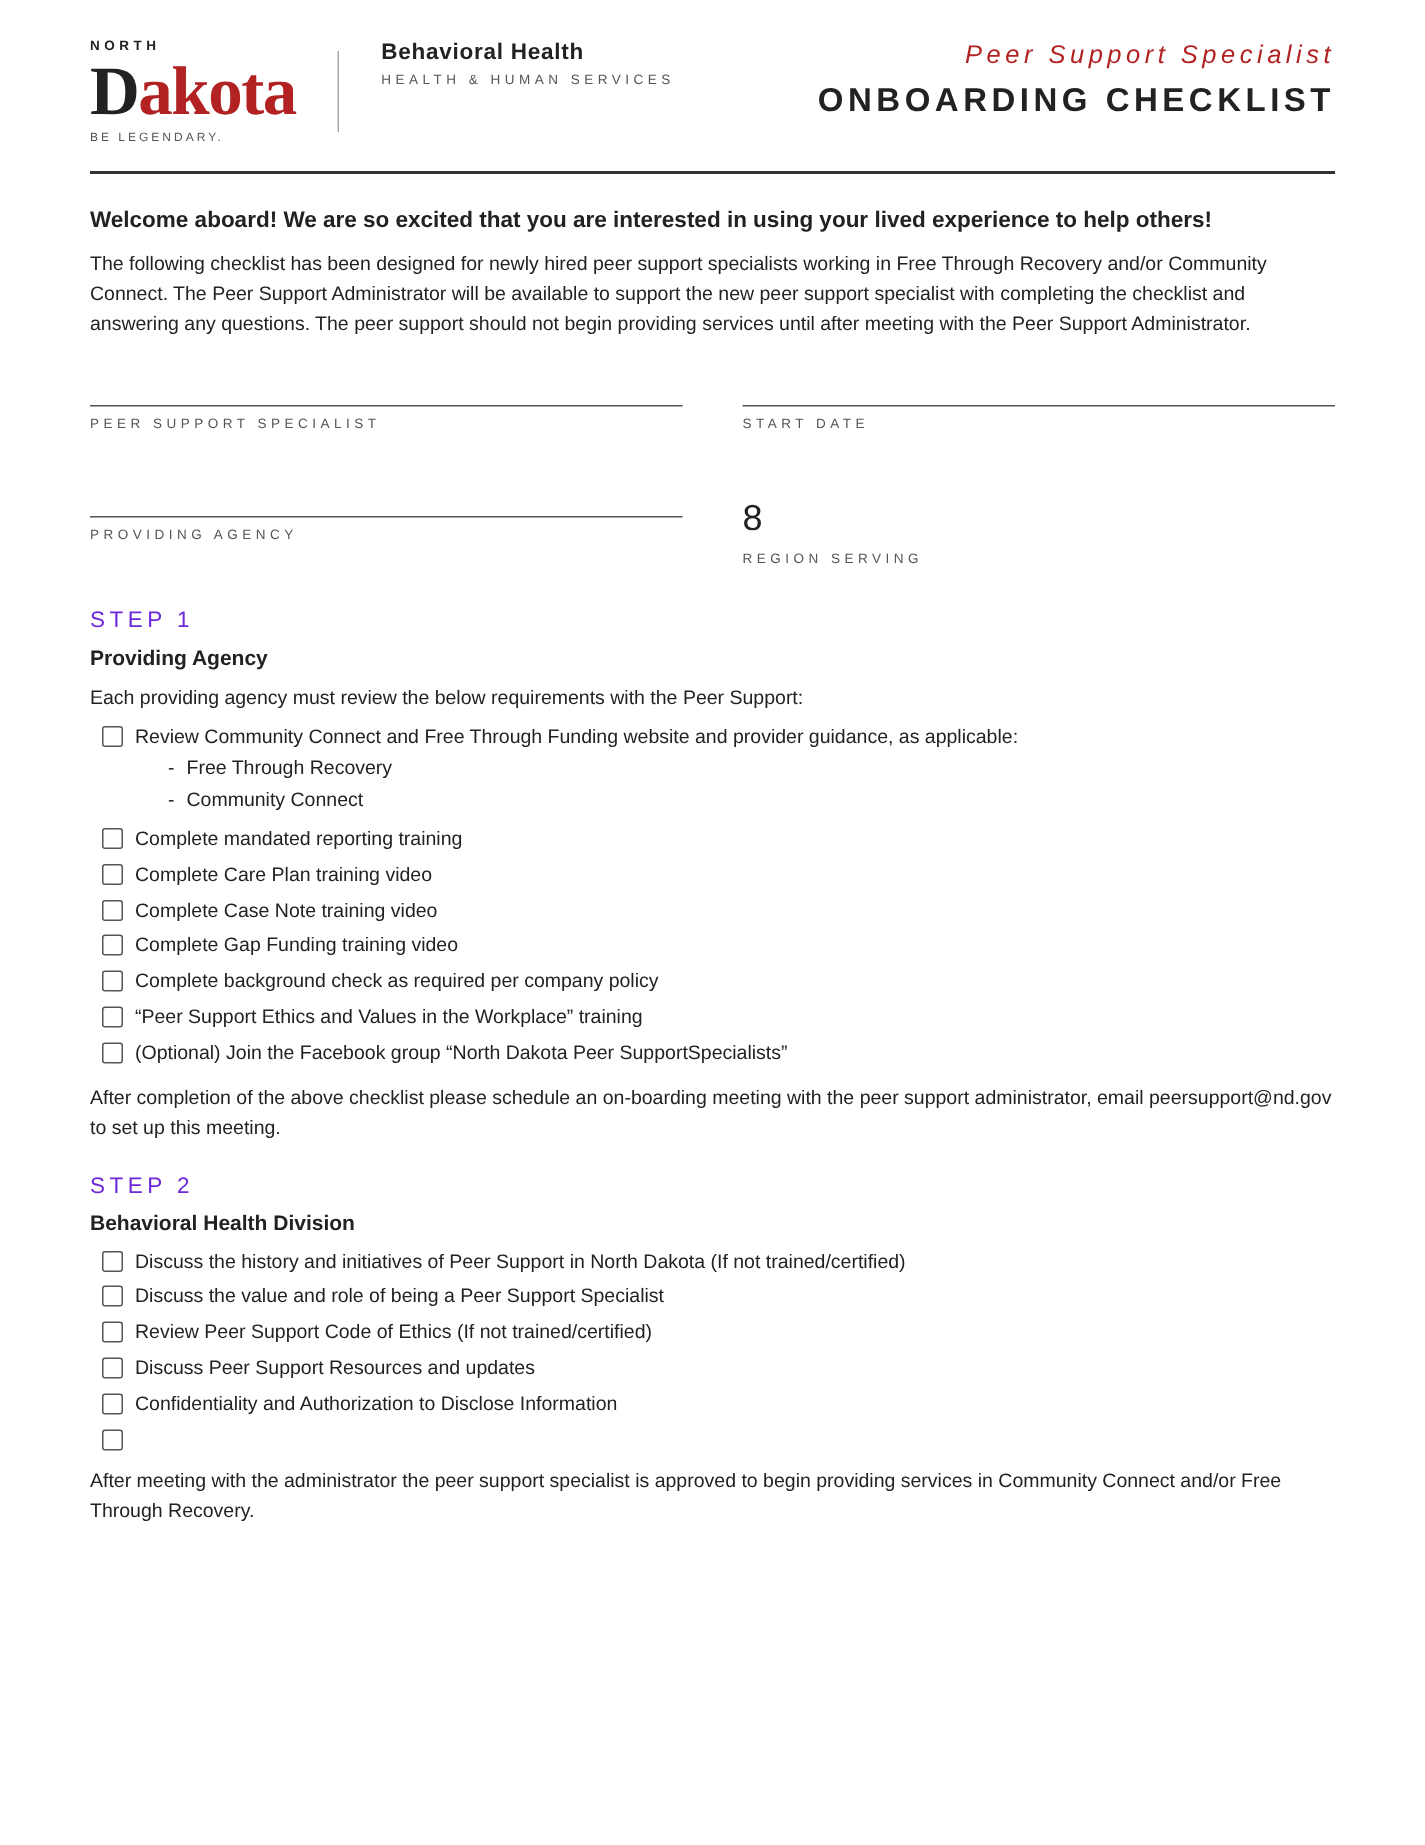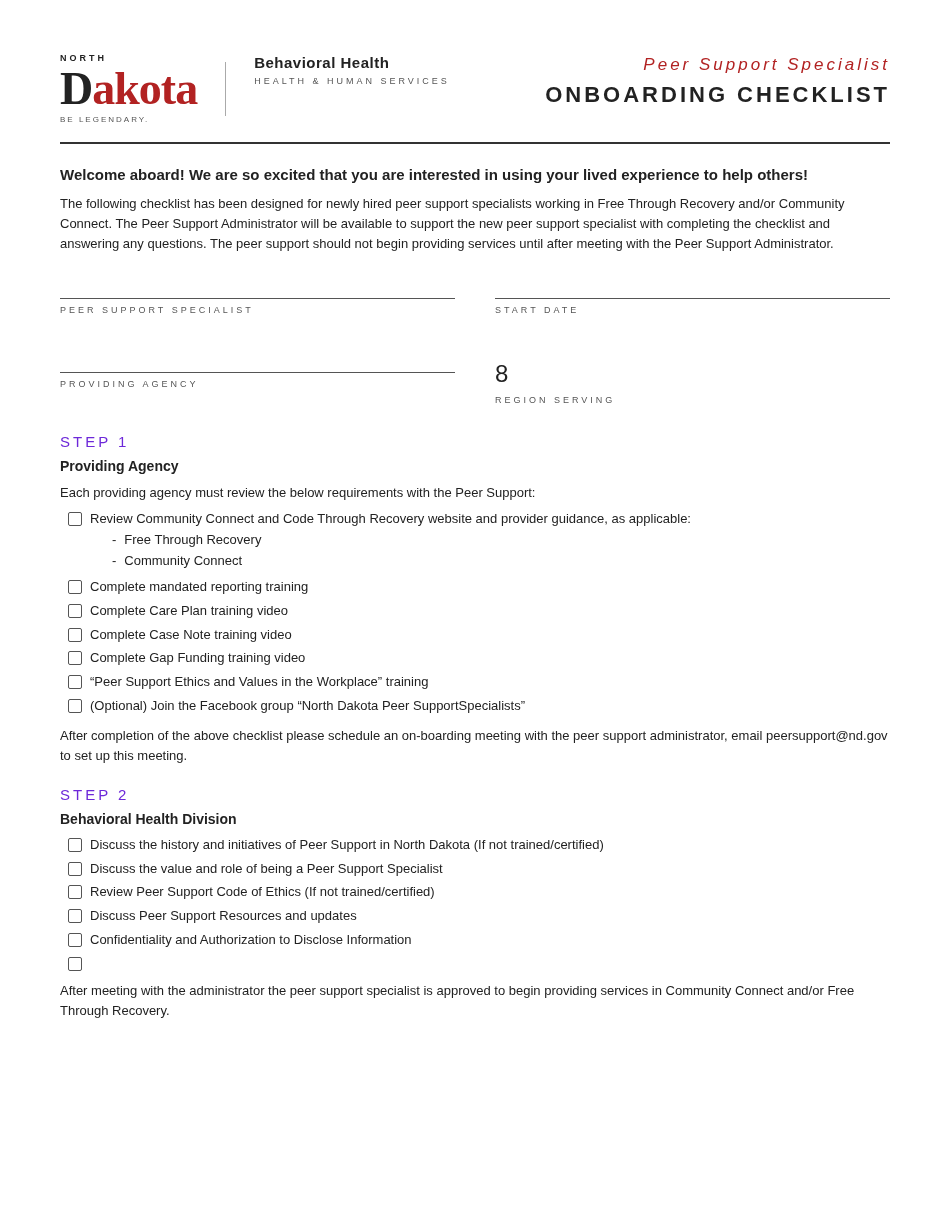--- a/index.html
+++ b/index.html
@@ -8,21 +8,21 @@
       background: #fff;
       color: #222;
       font-size: 13.5px;
       line-height: 1.5;
       padding: 0;
     }
     .page {
       width: 950px;
       min-height: 1230px;
       background: #fff;
-      padding: 52px 60px 50px 60px;
+      padding: 24px 60px 50px 60px;
     }
 
     
     .header {
       display: flex;
       align-items: flex-start;
       justify-content: space-between;
       margin-bottom: 14px;
     }
     .logo-block {
@@ -275,21 +275,21 @@
   </div>
 
   <div>
     <div class="step-heading">STEP 1</div>
     <div class="step-subheading">Providing Agency</div>
     <div class="step-intro">Each providing agency must review the below requirements with the Peer Support:</div>
     <ul class="checklist">
       <li>
         <span class="checkbox"></span>
         <div>
-          <span>Review Community Connect and Code Through Recovery website and provider guidance, as applicable:</span>
+          <span>Review Community Connect and Free Through Funding website and provider guidance, as applicable:</span>
           <ul class="sub-list">
             <li>Free Through Recovery</li>
             <li>Community Connect</li>
           </ul>
         </div>
       </li>
       <li>
         <span class="checkbox"></span>
         <span>Complete mandated reporting training</span>
       </li>
@@ -300,20 +300,24 @@
       <li>
         <span class="checkbox"></span>
         <span>Complete Case Note training video</span>
       </li>
       <li>
         <span class="checkbox"></span>
         <span>Complete Gap Funding training video</span>
       </li>
       <li>
         <span class="checkbox"></span>
+        <span>Complete background check as required per company policy</span>
+      </li>
+      <li>
+        <span class="checkbox"></span>
         <span>“Peer Support Ethics and Values in the Workplace” training</span>
       </li>
       <li>
         <span class="checkbox"></span>
         <span>(Optional) Join the Facebook group “North Dakota Peer SupportSpecialists”</span>
       </li>
     </ul>
     <div class="after-text">After completion of the above checklist please schedule an on-boarding meeting with the peer support administrator, email peersupport@nd.gov to set up this meeting.</div>
   </div>
 

